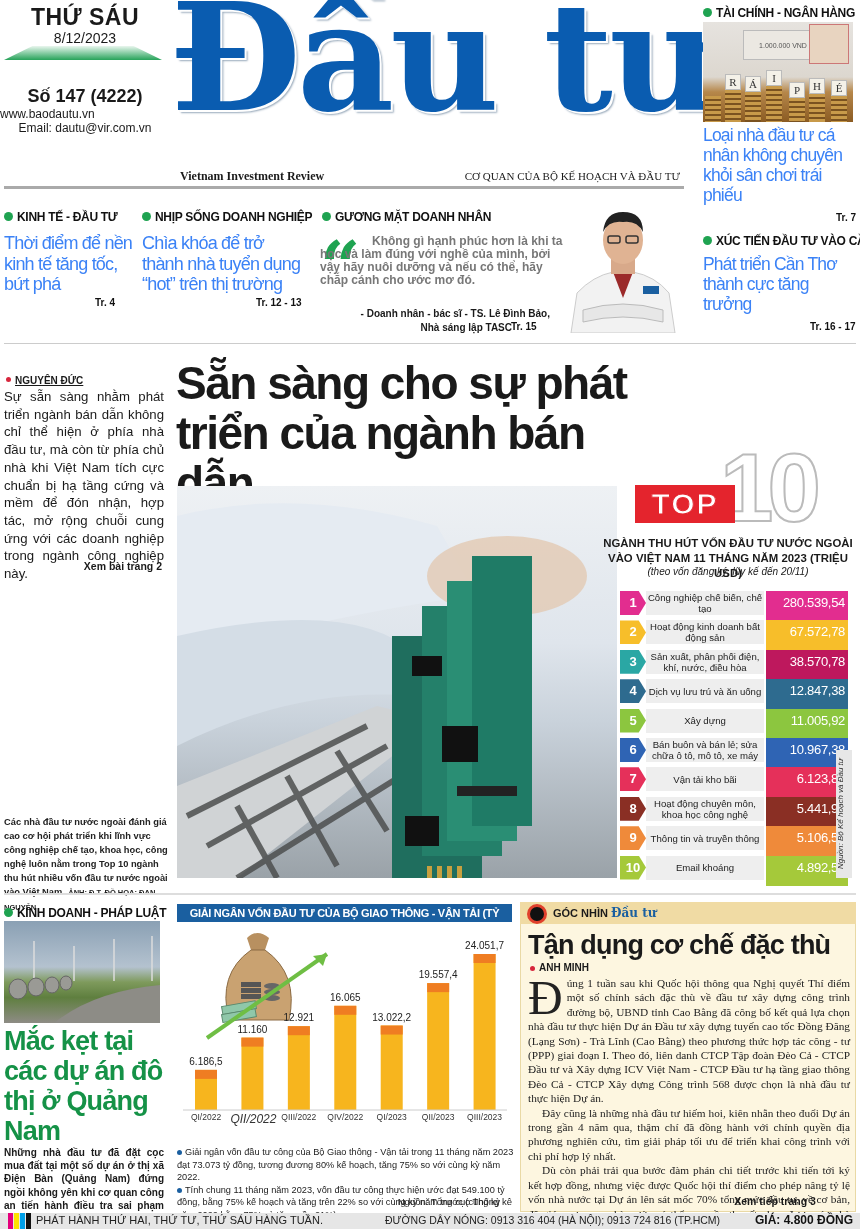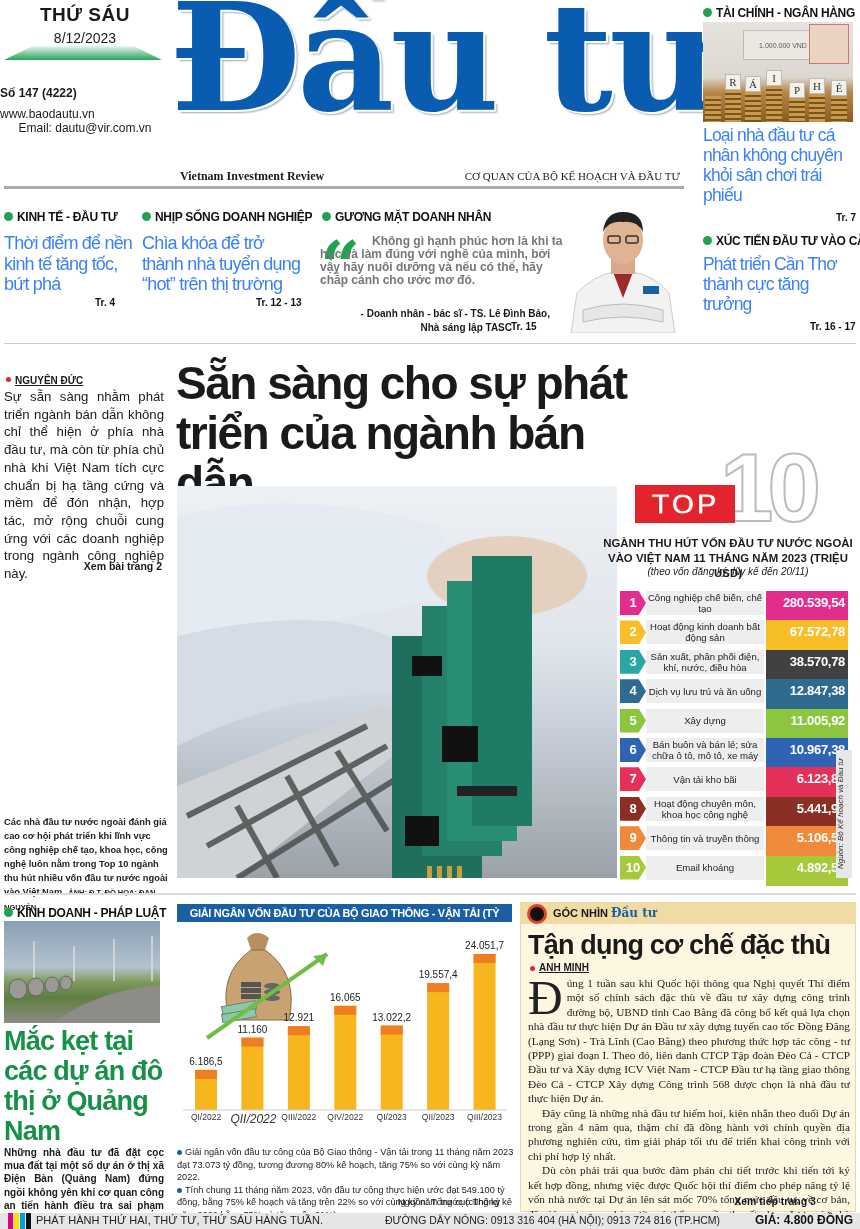--- a/index.html
+++ b/index.html
@@ -7,24 +7,24 @@
 body{position:relative;font-family:"Liberation Sans",sans-serif;color:#1a1a1a}
 .abs{position:absolute}
 .dot{display:inline-block;width:9px;height:9px;border-radius:50%;background:#1fa351;margin-right:4px;vertical-align:middle}
 .rdot{display:inline-block;width:5px;height:5px;border-radius:50%;background:#d7263d;margin-right:4px;vertical-align:middle}
 .kicker{font-size:12px;font-weight:bold;color:#111;text-transform:uppercase;letter-spacing:-0.3px;white-space:nowrap}
 .kicker span{vertical-align:middle}
 .hl{font-weight:normal;color:#3b82f6;letter-spacing:-0.8px}
 .tr{font-size:10px;font-weight:bold;color:#111}
 
 
-#day{left:0;top:4px;width:170px;text-align:center;font-size:19px;font-weight:900;letter-spacing:0.5px}
+#day{left:0;top:4px;width:170px;text-align:center;font-size:23px;font-weight:900;letter-spacing:0.5px}
 #date{left:0;top:30px;width:170px;text-align:center;font-size:14px}
 #datebar{left:4px;top:46px;width:158px;height:14px;background:linear-gradient(180deg,#e9f6ee 0%,#27a35a 100%);clip-path:polygon(18% 0,82% 0,100% 100%,0 100%)}
-#issue{left:0;top:86px;width:170px;font-size:12px;font-weight:bold}
+#issue{left:0;top:86px;width:170px;text-align:center;font-size:18px;font-weight:bold}
 #web{left:0;top:107px;width:170px;font-size:12px}
 #email{left:0;top:121px;width:170px;text-align:center;font-size:12px}
 #logo{left:170px;top:-18px;width:520px;height:170px;font-family:"DejaVu Serif",serif;font-weight:bold;font-size:150px;color:#0a5cb0;letter-spacing:-4px;text-shadow:2px 2px 0 #fff,3px 3px 2px #9ab;line-height:1;white-space:nowrap}
 #vir{left:180px;top:169px;font-family:"Liberation Serif",serif;font-weight:bold;font-size:12px}
 #coquan{left:430px;top:170px;width:250px;text-align:right;font-family:"Liberation Serif",serif;font-size:11px}
 #mastrule{left:4px;top:186px;width:680px;height:3px;background:#aaa}
 
 
 #rt-k1{left:703px;top:5px}
 #rt-img{left:703px;top:22px;width:150px;height:100px;background:linear-gradient(180deg,#e6e3df 0%,#dcd7cf 55%,#b6874a 70%,#8b5b22 100%);overflow:hidden}
@@ -64,21 +64,21 @@
 
 #ten{left:720px;top:440px;font-size:96px;font-weight:bold;color:#fff;-webkit-text-stroke:2px #bbb;line-height:1;letter-spacing:-6px}
 #topbox{left:635px;top:485px;width:100px;height:38px;background:#e4242d}
 #toptxt{left:635px;top:485px;width:100px;height:38px;text-align:center;color:#fff;font-size:30px;font-weight:900;line-height:38px;letter-spacing:2px;-webkit-text-stroke:1px #e4242d;text-shadow:0 0 0 #fff}
 #t10title{left:600px;top:536px;width:256px;text-align:center;font-size:11.4px;font-weight:bold;line-height:15px}
 #t10sub{left:600px;top:566px;width:256px;text-align:center;font-size:10px;font-style:italic}
 #t10list{left:620px;top:588px;width:210px}
 .t10row{position:relative;height:29.4px;margin-bottom:0;display:flex;align-items:center}
 .t10num{position:absolute;left:0;top:3px;width:26px;height:24px;color:#fff;font-weight:bold;font-size:13px;line-height:24px;text-align:center;clip-path:polygon(0 0,72% 0,100% 50%,72% 100%,0 100%)}
 .t10lab{position:absolute;left:26px;top:3px;width:118px;height:24px;background:#eeeeee;font-size:9.6px;line-height:11px;text-align:center;display:flex;align-items:center;justify-content:center;color:#222}
-.t10val{position:absolute;left:146px;top:3px;width:82px;height:30px;color:#fff;font-weight:bold;font-size:13px;line-height:24px;text-align:right;padding-right:3px;letter-spacing:-0.3px}
+.t10val{position:absolute;left:146px;top:3px;width:82px;height:30px;color:#fff;font-weight:normal;font-size:13px;line-height:24px;text-align:right;padding-right:3px;letter-spacing:-0.3px}
 #srcbar{left:836px;top:750px;width:16px;height:128px;background:#e7e7e7}
 #srctxt{left:836px;top:750px;width:16px;height:128px;writing-mode:vertical-rl;transform:rotate(180deg);font-size:8px;font-style:italic;color:#333;text-align:center}
 
 
 #midrule{left:4px;top:893px;width:852px;height:2px;background:#ddd}
 
 
 #b1k{left:4px;top:905px}
 #b1img{left:4px;top:921px;width:156px;height:102px;overflow:hidden;background:linear-gradient(180deg,#8aa0b4 0%,#b4c2cf 45%,#7e9a5c 60%,#5f7f3f 75%,#8e8c85 100%)}
 #b1h{left:4px;top:1026px;width:170px;font-size:27px;line-height:30px;font-weight:bold;color:#159247;letter-spacing:-0.8px}
@@ -92,21 +92,21 @@
 #chsrc{left:380px;top:1196px;width:132px;text-align:right;font-size:9.5px;font-weight:normal}
 
 
 #opbox{left:520px;top:902px;width:336px;height:310px;background:#fdf6e0;border:1px solid #e9d9a5}
 #opband{left:520px;top:902px;width:336px;height:22px;background:#f0dba4}
 #oplogo{left:527px;top:904px;width:20px;height:20px;border-radius:50%;border:3px solid #e0402c;background:#111}
 #opk{left:553px;top:906px;font-size:11px;font-weight:bold}
 #opk .b{color:#1a5fa0;font-family:"DejaVu Serif",serif;font-size:12px}
 #oph{left:528px;top:929px;width:320px;font-size:27px;font-weight:bold;letter-spacing:-0.8px;line-height:32px}
 #opby{left:530px;top:962px;font-size:10px;font-weight:bold}
-#opby .n{text-decoration:underline}
+#opby .n{}
 #opbody{left:528px;top:976px;width:322px;font-family:"Liberation Serif",serif;font-size:11.3px;line-height:14.4px;text-align:justify;color:#222}
 #dropcap{float:left;font-family:"Liberation Serif",serif;font-size:48px;line-height:40px;margin:2px 4px 0 0}
 #opbody p{text-indent:14px}
 #opbody p.first{text-indent:0}
 #opmore{left:700px;top:1195px;width:150px;text-align:center;font-size:10.5px;font-weight:bold}
 
 
 #footer{left:0;top:1213px;width:860px;height:16px;background:#e6e6e6}
 .cmyk{position:absolute;top:1213px;width:5px;height:16px}
 #f1{left:36px;top:1214px;font-size:11px;color:#222}
@@ -233,21 +233,21 @@
       <div class="t10val" style="background:#e22d8f">280.539,54</div>
     </div>
   <div class="t10row">
       <div class="t10num" style="background:#f7be2a">2</div>
       <div class="t10lab">Hoạt động kinh doanh bất động sản</div>
       <div class="t10val" style="background:#f7be2a">67.572,78</div>
     </div>
   <div class="t10row">
       <div class="t10num" style="background:#2aa7a4">3</div>
       <div class="t10lab">Sản xuất, phân phối điện, khí, nước, điều hòa</div>
-      <div class="t10val" style="background:#404040">38.570,78</div>
+      <div class="t10val" style="background:#be185d">38.570,78</div>
     </div>
   <div class="t10row">
       <div class="t10num" style="background:#2e6b8f">4</div>
       <div class="t10lab">Dịch vụ lưu trú và ăn uống</div>
       <div class="t10val" style="background:#2e6b8f">12.847,38</div>
     </div>
   <div class="t10row">
       <div class="t10num" style="background:#8cc63f">5</div>
       <div class="t10lab">Xây dựng</div>
       <div class="t10val" style="background:#8cc63f">11.005,92</div>

